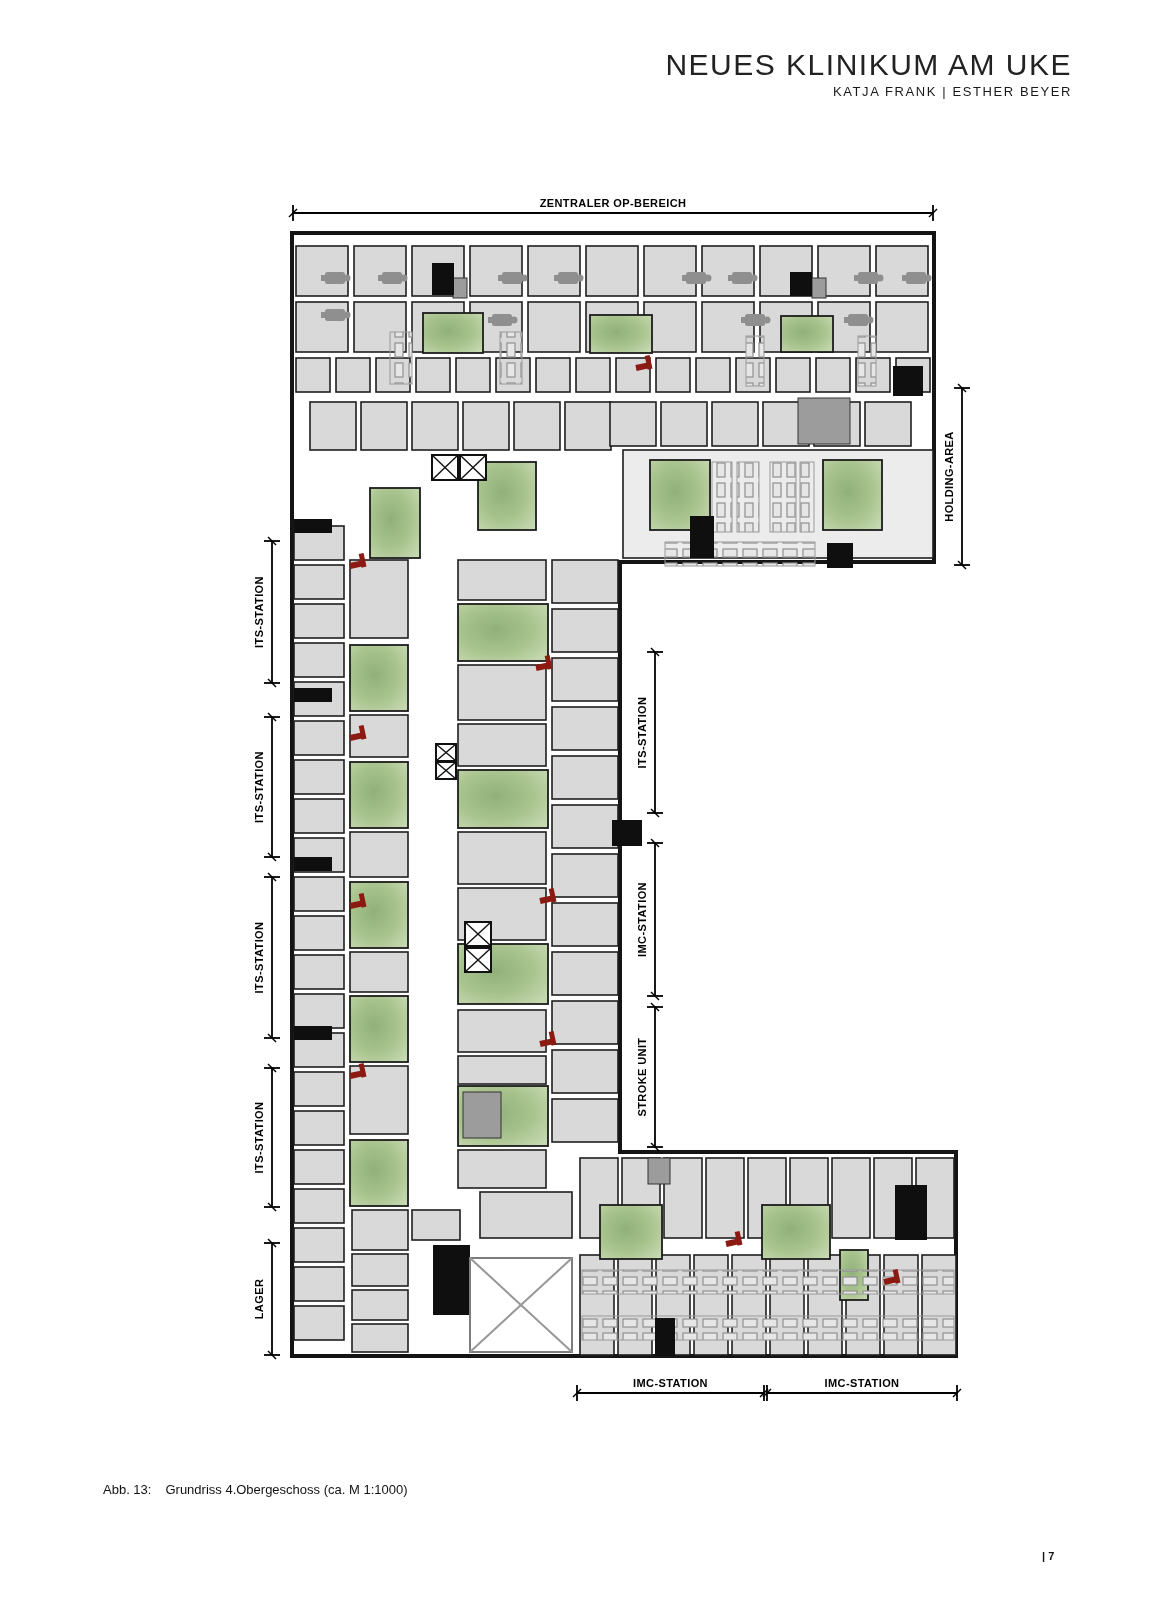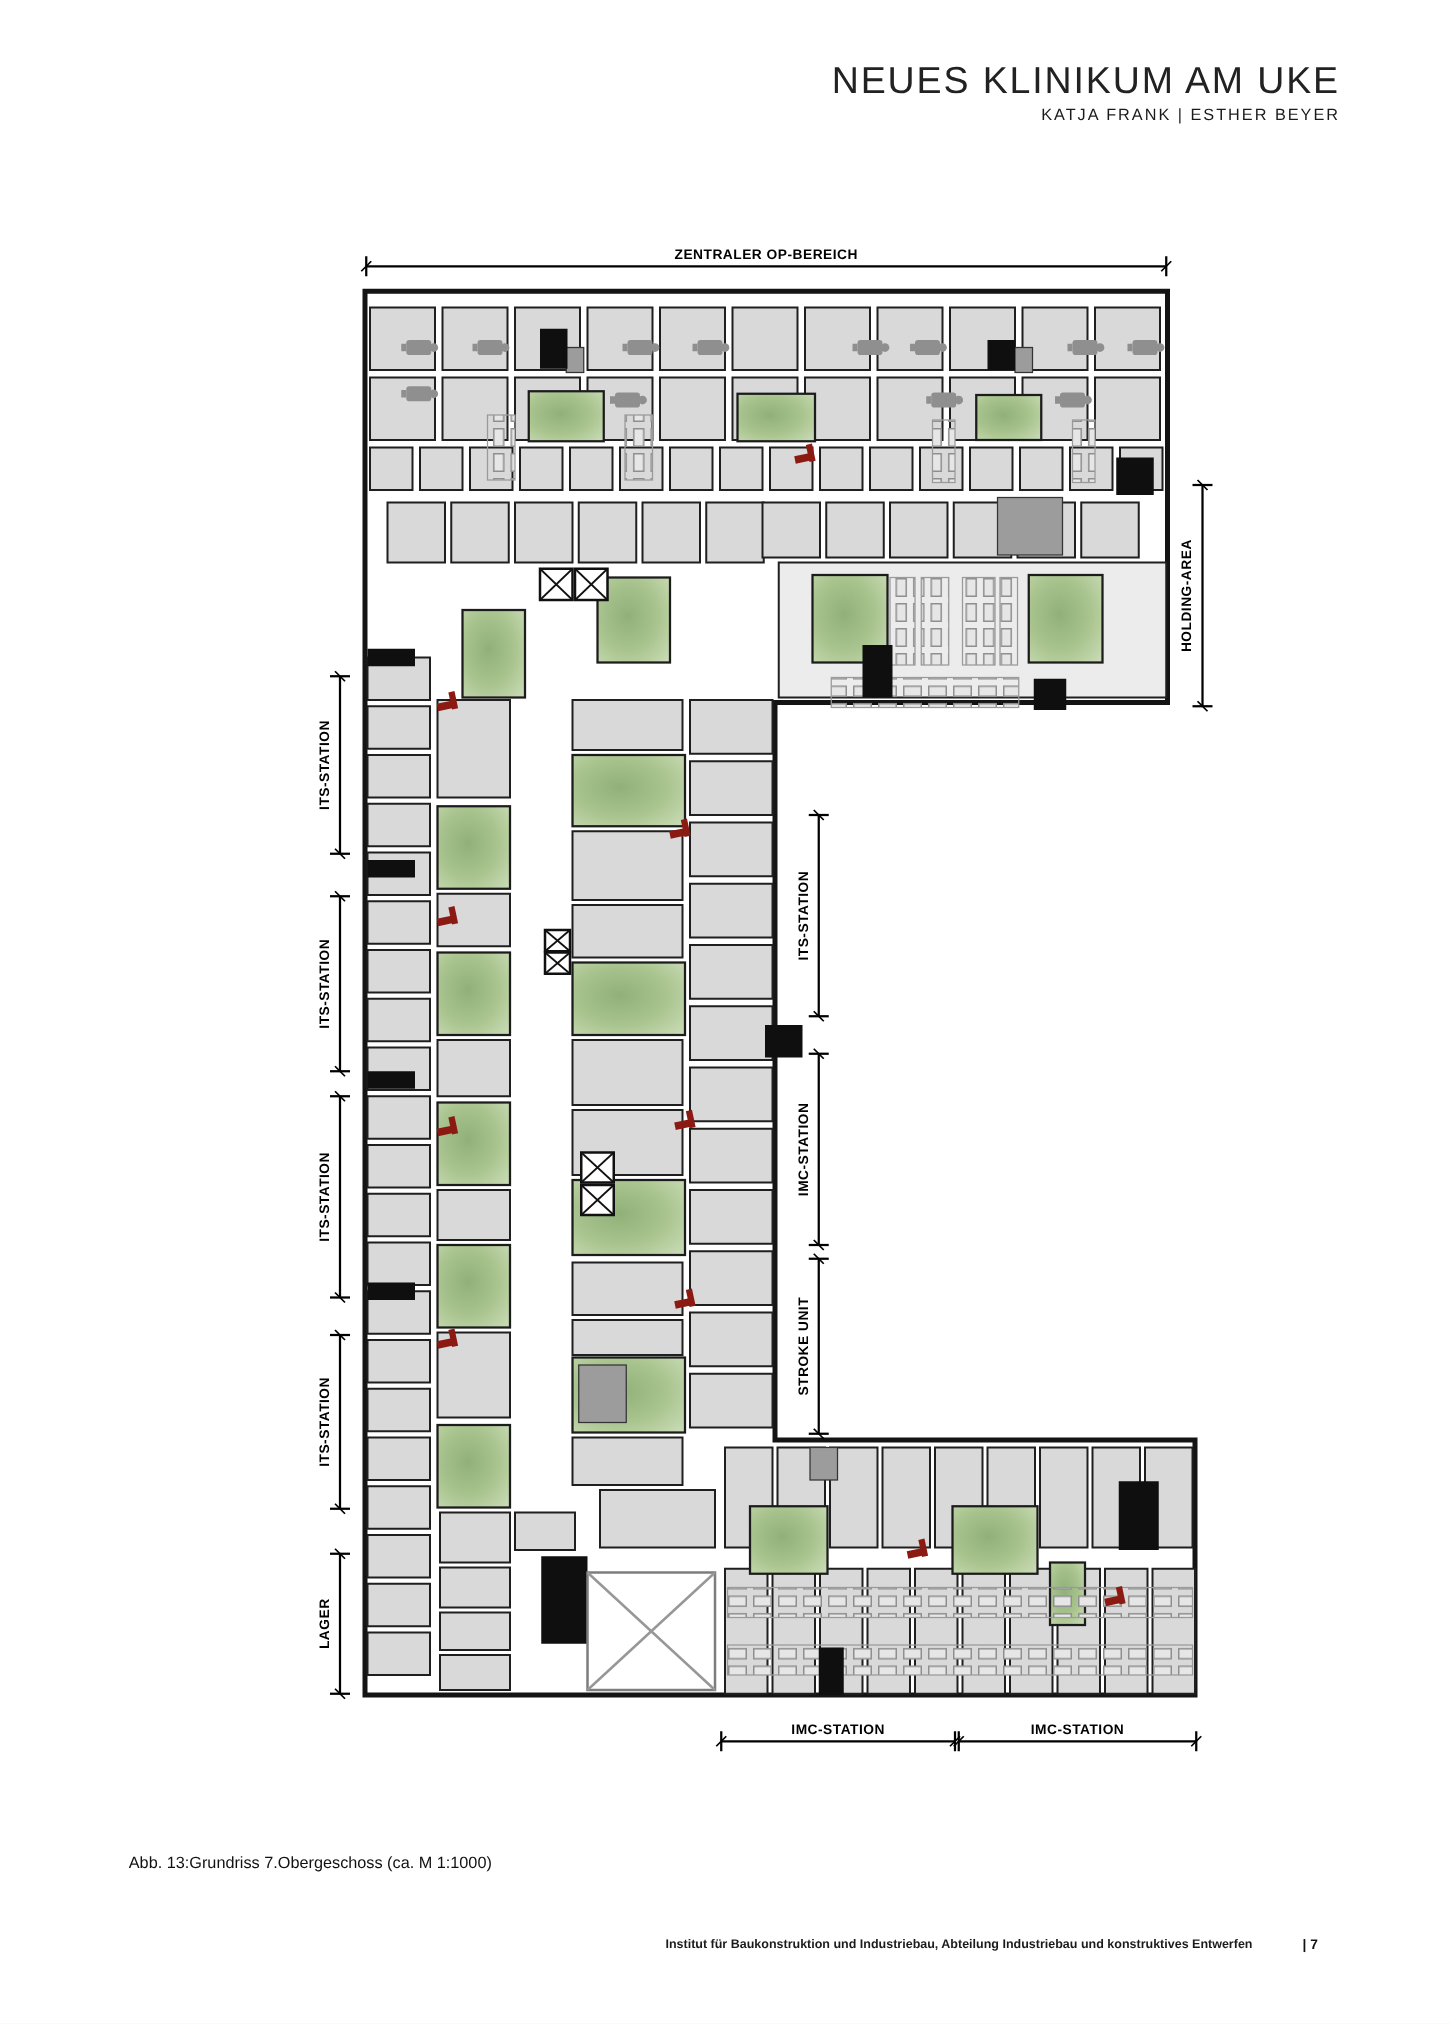--- a/index.html
+++ b/index.html
@@ -4,21 +4,21 @@
 <style>
   html,body{margin:0;padding:0;background:#f2f2f2;}
   .page{position:relative;width:1160px;height:1619px;background:#ffffff;margin:0 auto;
         font-family:"Liberation Sans",sans-serif;overflow:hidden;}
   .title{position:absolute;top:48px;right:88px;font-size:30px;font-weight:400;
          letter-spacing:1.5px;color:#222;white-space:nowrap;}
   .subtitle{position:absolute;top:84px;right:88px;font-size:13px;font-weight:normal;
             letter-spacing:1.6px;color:#1a1a1a;white-space:nowrap;}
   .plan-svg{position:absolute;left:0;top:0;width:1160px;height:1619px;}
   .caption{position:absolute;left:103px;top:1482px;font-size:13px;color:#111;white-space:nowrap;}
-  .caption .cap-label{}
+  .caption .cap-label{margin-right:14px;}
   .footer{position:absolute;top:1549px;right:158px;width:700px;text-align:right;
           font-size:10px;font-weight:bold;color:#1b1b1b;line-height:13px;}
   .pagenum{position:absolute;left:1042px;top:1550px;font-size:11px;font-weight:bold;color:#111;}
   .dimtxt{font-family:"Liberation Sans",sans-serif;font-size:11px;font-weight:bold;
           letter-spacing:0.4px;fill:#000;}
 </style>
 </head>
 <body>
 
 <div class="page">
@@ -437,20 +437,19 @@
         <line x1="767" y1="1393" x2="957" y2="1393"></line>
         <line x1="767" y1="1385" x2="767" y2="1401"></line>
         <line x1="763" y1="1397" x2="771" y2="1389" stroke-width="1.4"></line>
         <line x1="957" y1="1385" x2="957" y2="1401"></line>
         <line x1="953" y1="1397" x2="961" y2="1389" stroke-width="1.4"></line>
         <text x="862" y="1387" text-anchor="middle" class="dimtxt" stroke="none">IMC-STATION</text>
       </g>
     </svg>
 
   <div class="caption">
-    <span class="cap-label">Abb. 13:</span><span>Grundriss 7.Obergeschoss (ca. M 1:1000)</span>
+    <span class="cap-label">Abb. 13:</span><span>Grundriss 4.Obergeschoss (ca. M 1:1000)</span>
   </div>
 
   <div class="footer">
-    <div>Institut für Baukonstruktion und Industriebau, Abteilung Industriebau und konstruktives Entwerfen</div>
   </div>
   <div class="pagenum">| 7</div>
 </div>
 
 </body></html>

